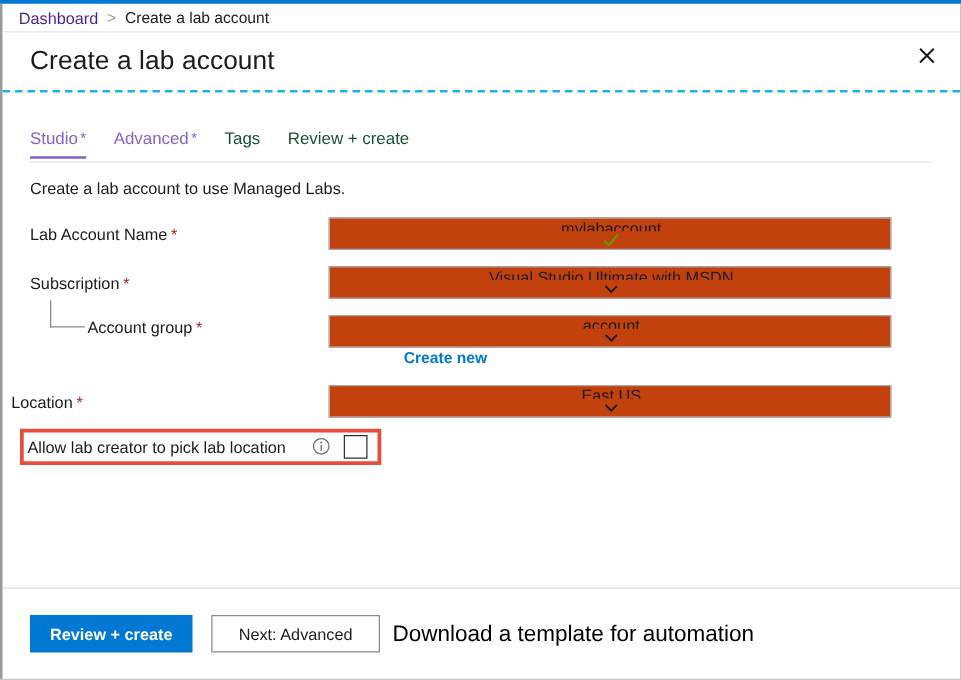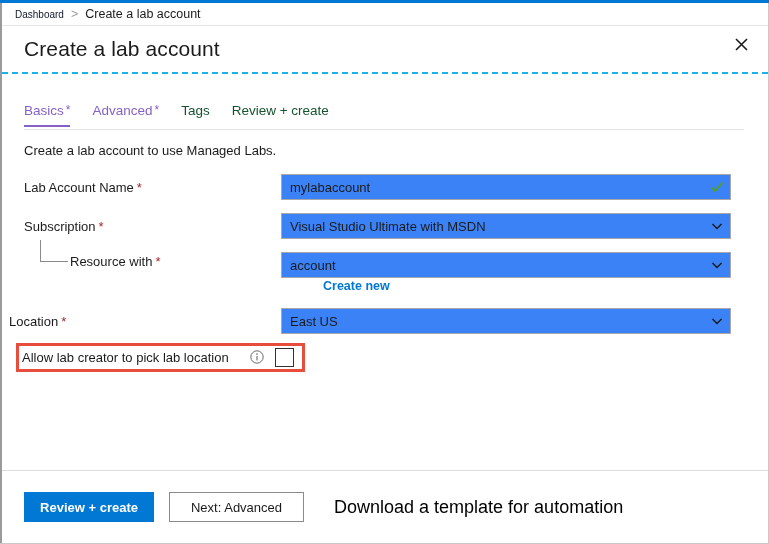--- a/index.html
+++ b/index.html
@@ -54,22 +54,22 @@
     position: absolute;
     left: 2px; top: 3px;
     width: 766px; height: 23px;
     box-sizing: border-box;
     border-bottom: 1px solid #e6e6e6;
     display: flex;
     align-items: center;
     padding-left: 13px;
   }
   .bc-link {
-    font-size: 10px;
-    color: #0f172a;
+    font-size: 13px;
+    color: #4c1d95;
     cursor: pointer;
     white-space: nowrap;
   }
   .bc-sep {
     font-size: 12.5px;
     color: #9b9b9b;
     margin: 0 7px;
     white-space: nowrap;
   }
   .bc-current {
@@ -168,31 +168,32 @@
     color: #1b1b1b;
     white-space: nowrap;
   }
   .field-label .req {
     color: #a4262c;
     margin-left: 3px;
     font-size: 13px;
   }
   .input-box {
     position: absolute;
-    left: 281px;
+    left: 263px;
     width: 450px;
     height: 26px;
     box-sizing: border-box;
     border: 1px solid #a8a8a8;
-    background: #3b82f6;
+    background: #c2410c;
     display: flex;
     align-items: center;
     padding: 0 6px 0 8px;
     font-size: 13px;
     color: #1b1b1b;
+    flex-direction: column;
   }
   .input-box .val {
     flex: 1 1 auto;
     white-space: nowrap;
     overflow: hidden;
     text-overflow: ellipsis;
   }
   .input-box.txt { cursor: text; }
   .input-box.sel { cursor: pointer; justify-content: space-between; }
   .chk-ok { color: #57a300; flex: 0 0 auto; display: flex; }
@@ -283,21 +284,21 @@
   }
   .btn-secondary {
     min-width: 135px;
     height: 30px;
     background: #ffffff;
     color: #1b1b1b;
     border: 1px solid #8a8a8a;
     font-family: "Liberation Sans", sans-serif;
     font-size: 13px;
     cursor: pointer;
-    margin-right: 30px;
+    margin-right: 10px;
   }
   .footer-link {
     font-size: 18px;
     color: #000000;
     cursor: pointer;
     white-space: nowrap;
   }
 </style>
 </head>
 <body>
@@ -321,21 +322,21 @@
   <div class="close-btn">
     <svg width="13" height="13" viewBox="0 0 13 13" aria-hidden="true">
       <path d="M1 1 L12 12 M12 1 L1 12" stroke="#1b1b1b" stroke-width="1.6" fill="none"></path>
     </svg>
   </div>
 
   <div class="dashed-line"></div>
 
   <div class="tabs">
     <div class="tab selected purple">
-      <span>Basics</span><span class="star">*</span>
+      <span>Studio</span><span class="star">*</span>
     </div>
     <div class="tab purple">
       <span>Advanced</span><span class="star">*</span>
     </div>
     <div class="tab blue">
       <span>Tags</span>
     </div>
     <div class="tab blue">
       <span>Review + create</span>
     </div>
@@ -365,21 +366,21 @@
       <span class="val">Visual Studio Ultimate with MSDN</span>
       <span class="chev">
         <svg width="14" height="14" viewBox="0 0 14 14" aria-hidden="true">
           <path d="M2.5 5 L7 9.5 L11.5 5" stroke="#1b1b1b" stroke-width="1.5" fill="none"></path>
         </svg>
       </span>
     </div>
 
     <div class="tree-connector"></div>
     <div class="field-label" style="left:70px; top:254px;">
-      <span>Resource with</span><span class="req">*</span>
+      <span>Account group</span><span class="req">*</span>
     </div>
     <div class="input-box sel" style="top:252px;">
       <span class="val">account</span>
       <span class="chev">
         <svg width="14" height="14" viewBox="0 0 14 14" aria-hidden="true">
           <path d="M2.5 5 L7 9.5 L11.5 5" stroke="#1b1b1b" stroke-width="1.5" fill="none"></path>
         </svg>
       </span>
     </div>
     <div class="create-new-link">Create new</div>

